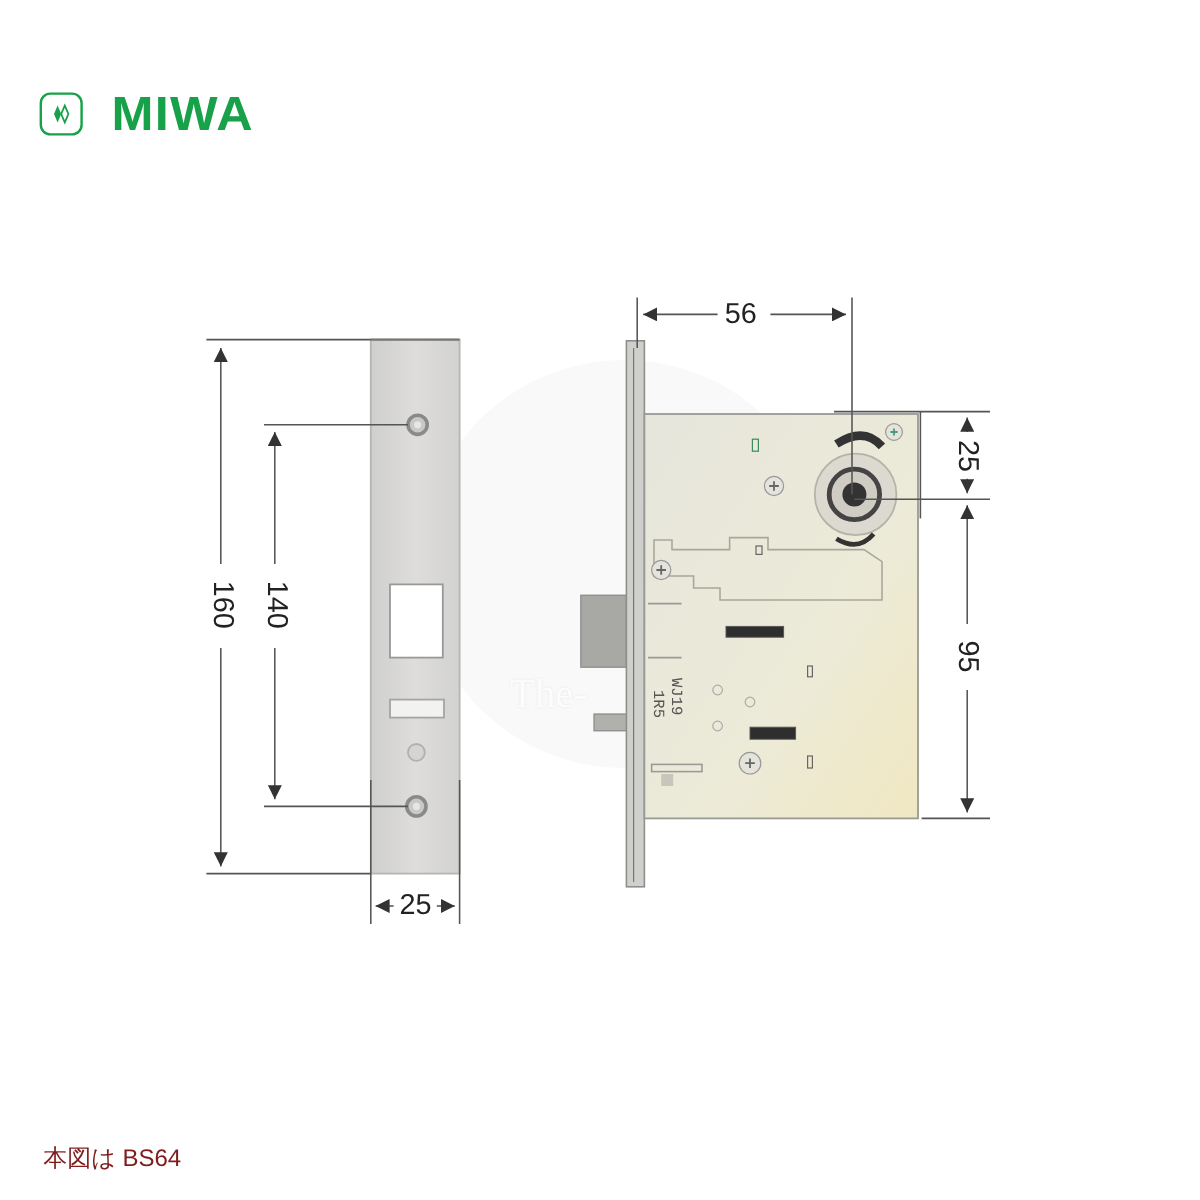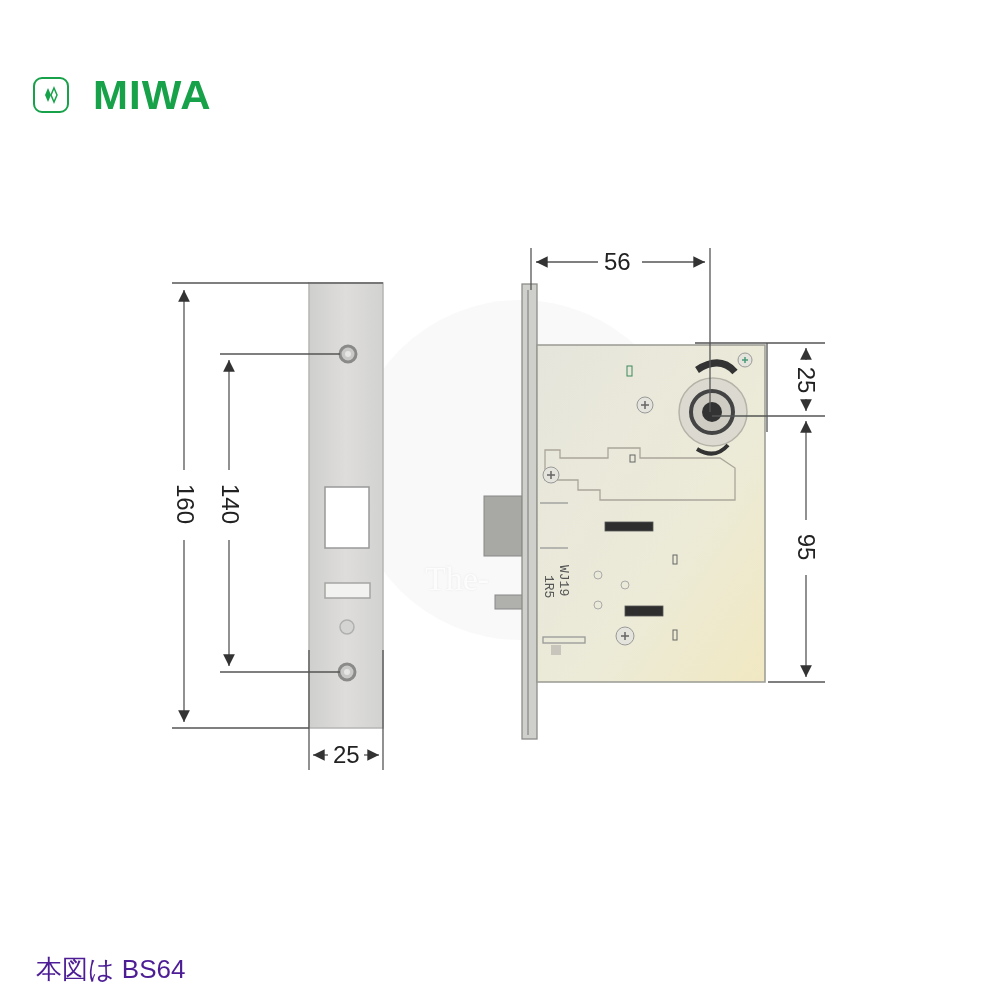--- a/index.html
+++ b/index.html
@@ -1,21 +1,21 @@
 <!DOCTYPE html>
 <html><head>
 <meta charset="utf-8">
 <style>
   html, body { margin:0; padding:0; background:#ffffff; }
   body { width:1000px; height:1000px; position:relative; overflow:hidden; font-family:"Liberation Sans", sans-serif; }
   .abs { position:absolute; }
   .logo { left:33px; top:30px; display:flex; align-items:center; gap:24px;margin-top:45px; }
   .logo-mark { width:36px; height:36px; border:2.5px solid #17a24a; border-radius:9px; box-sizing:border-box; display:flex; align-items:center; justify-content:center; }
   .logo-text { font-family:"Liberation Sans", sans-serif; font-weight:bold; font-size:40px; color:#17a24a; letter-spacing:1px; line-height:40px; transform:scaleX(1.05); transform-origin:left; }
-  .caption { left:36px; top:952px; font-size:26px; color:#4c1d95; }
+  .caption { left:36px; top:952px; font-size:20px; color:#7f1d1d; }
   .dim-label { font-size:24px; color:#222222; background:#fff; padding:0 3px; line-height:24px; }
   .vlab { transform:rotate(90deg); transform-origin:center; }
   .watermark { left:425px; top:560px; font-family:"Liberation Serif", serif; font-size:34px; color:rgba(255,255,255,0.85); text-shadow:0 0 2px rgba(200,200,200,0.4); }
 </style>
 </head>
 <body>
 
 <div class="abs logo">
   <div class="logo-mark">
     <svg width="18" height="18" viewBox="0 0 18 18">

